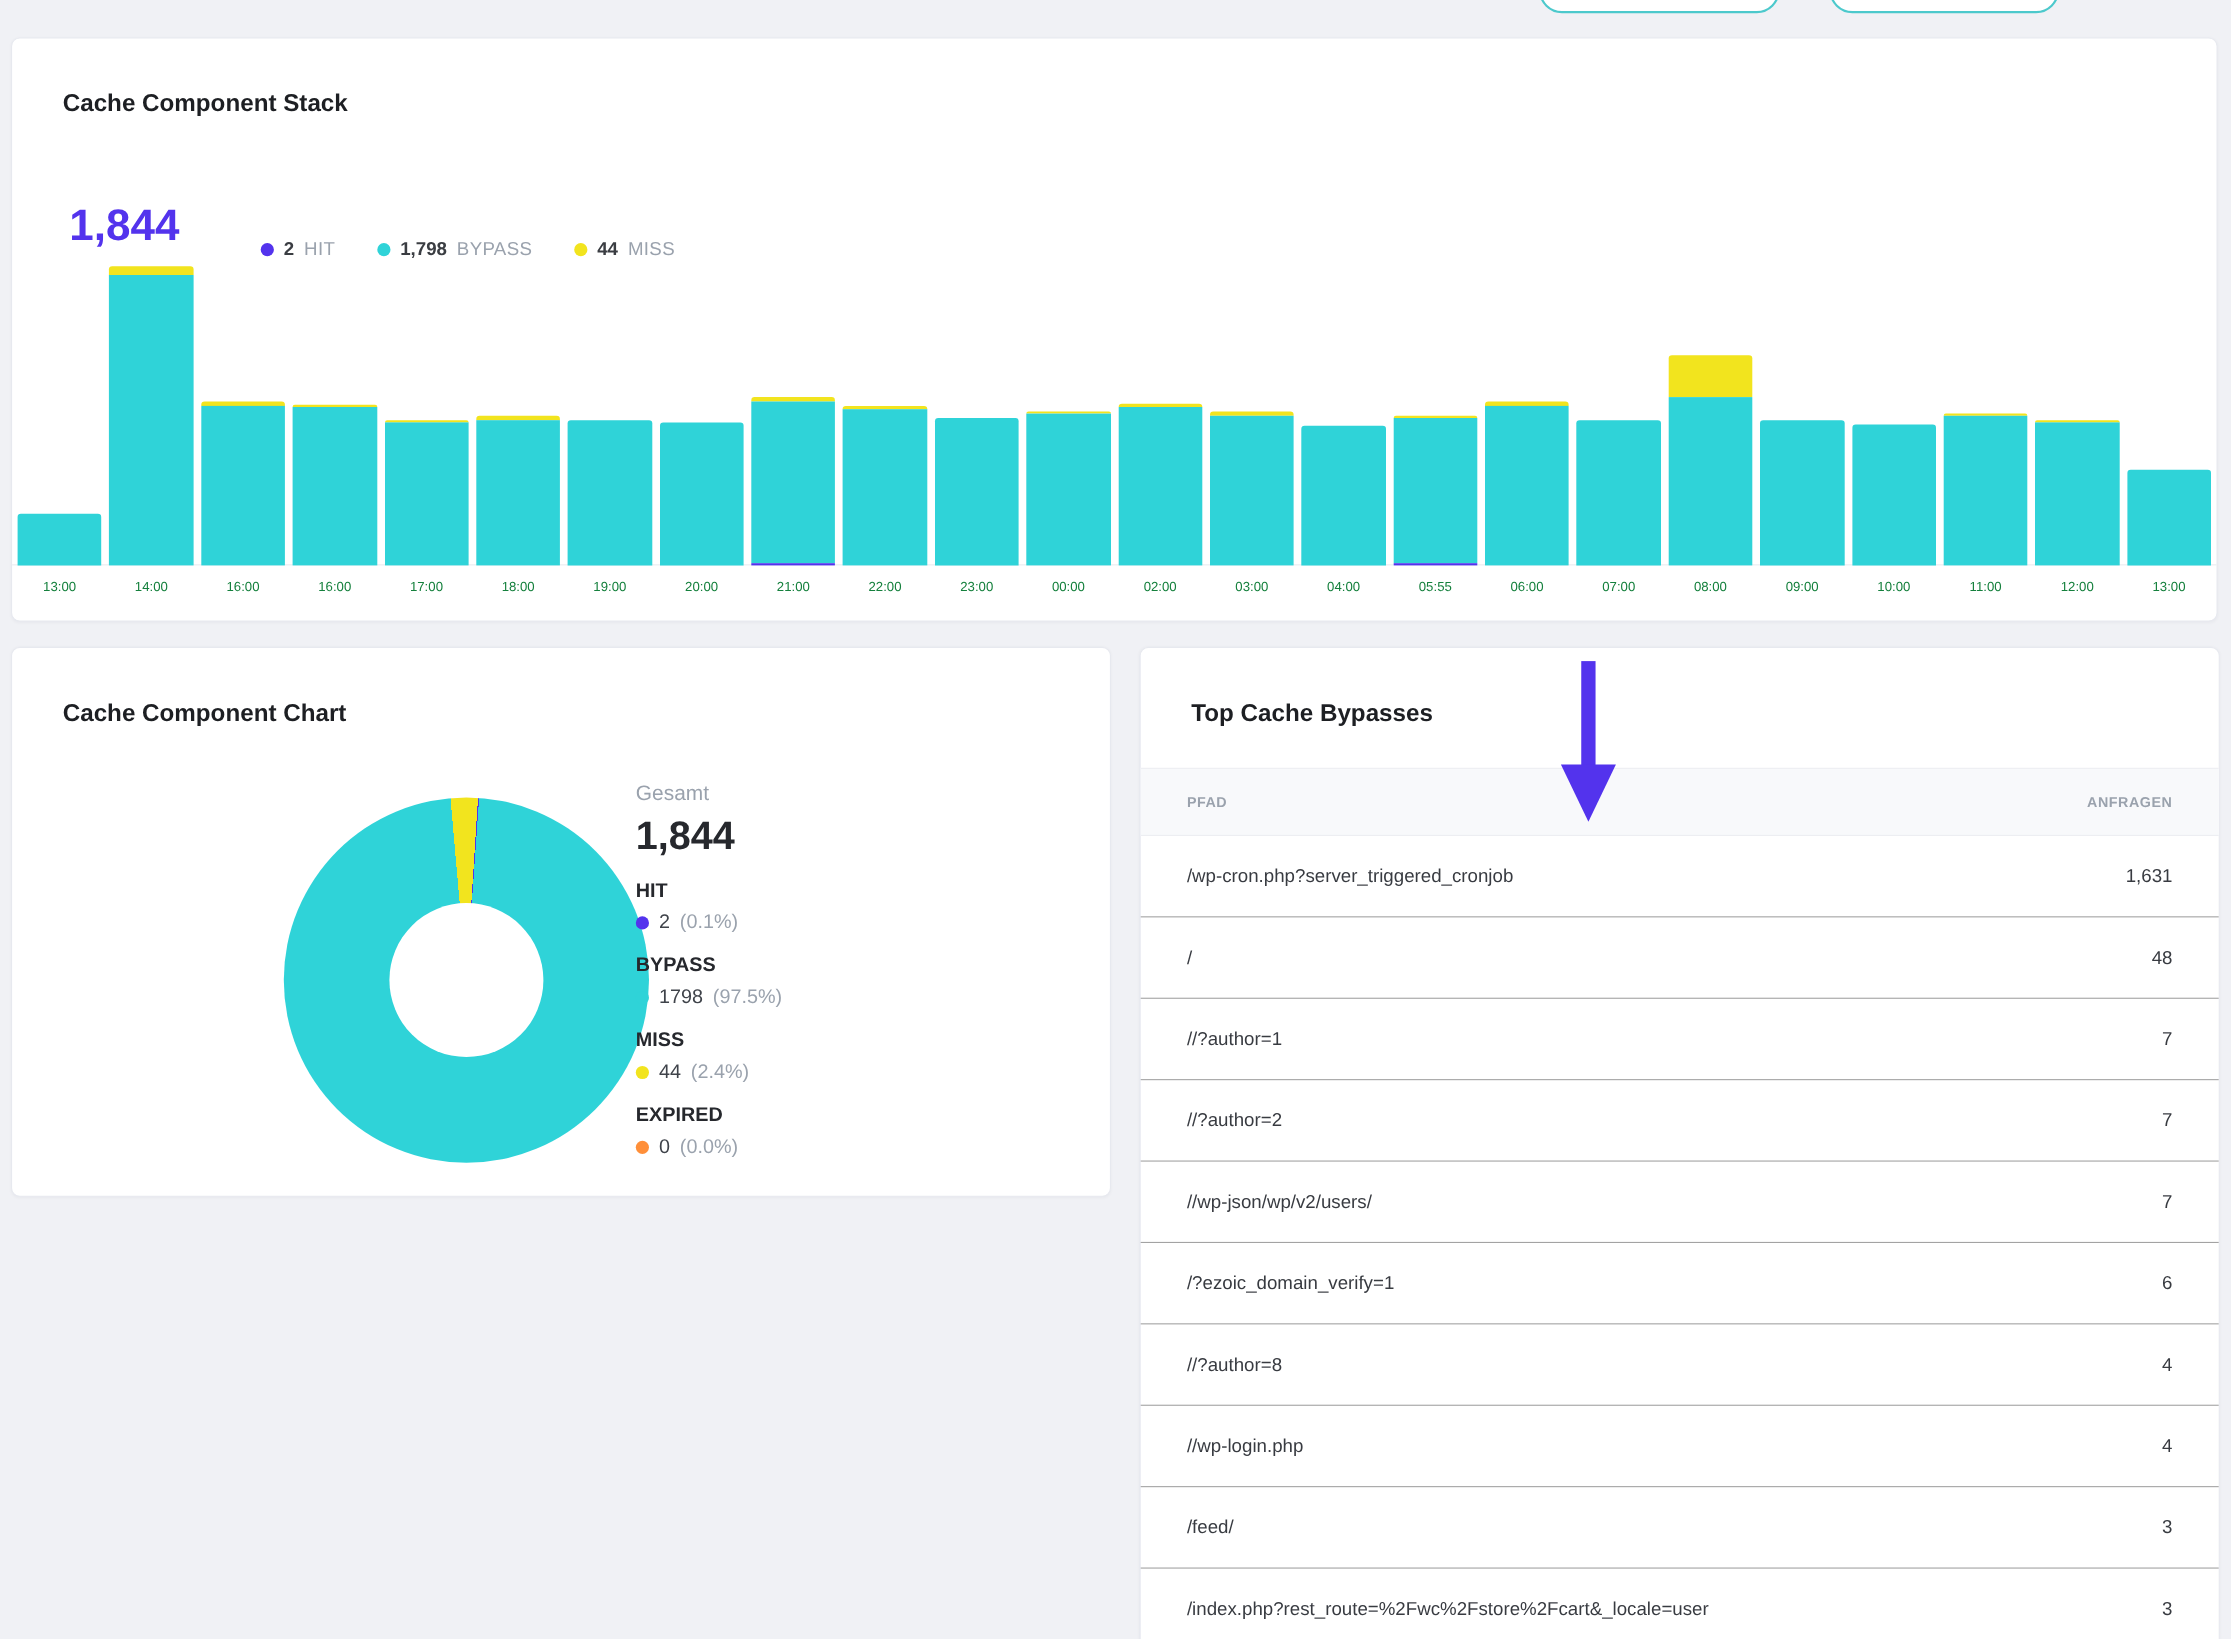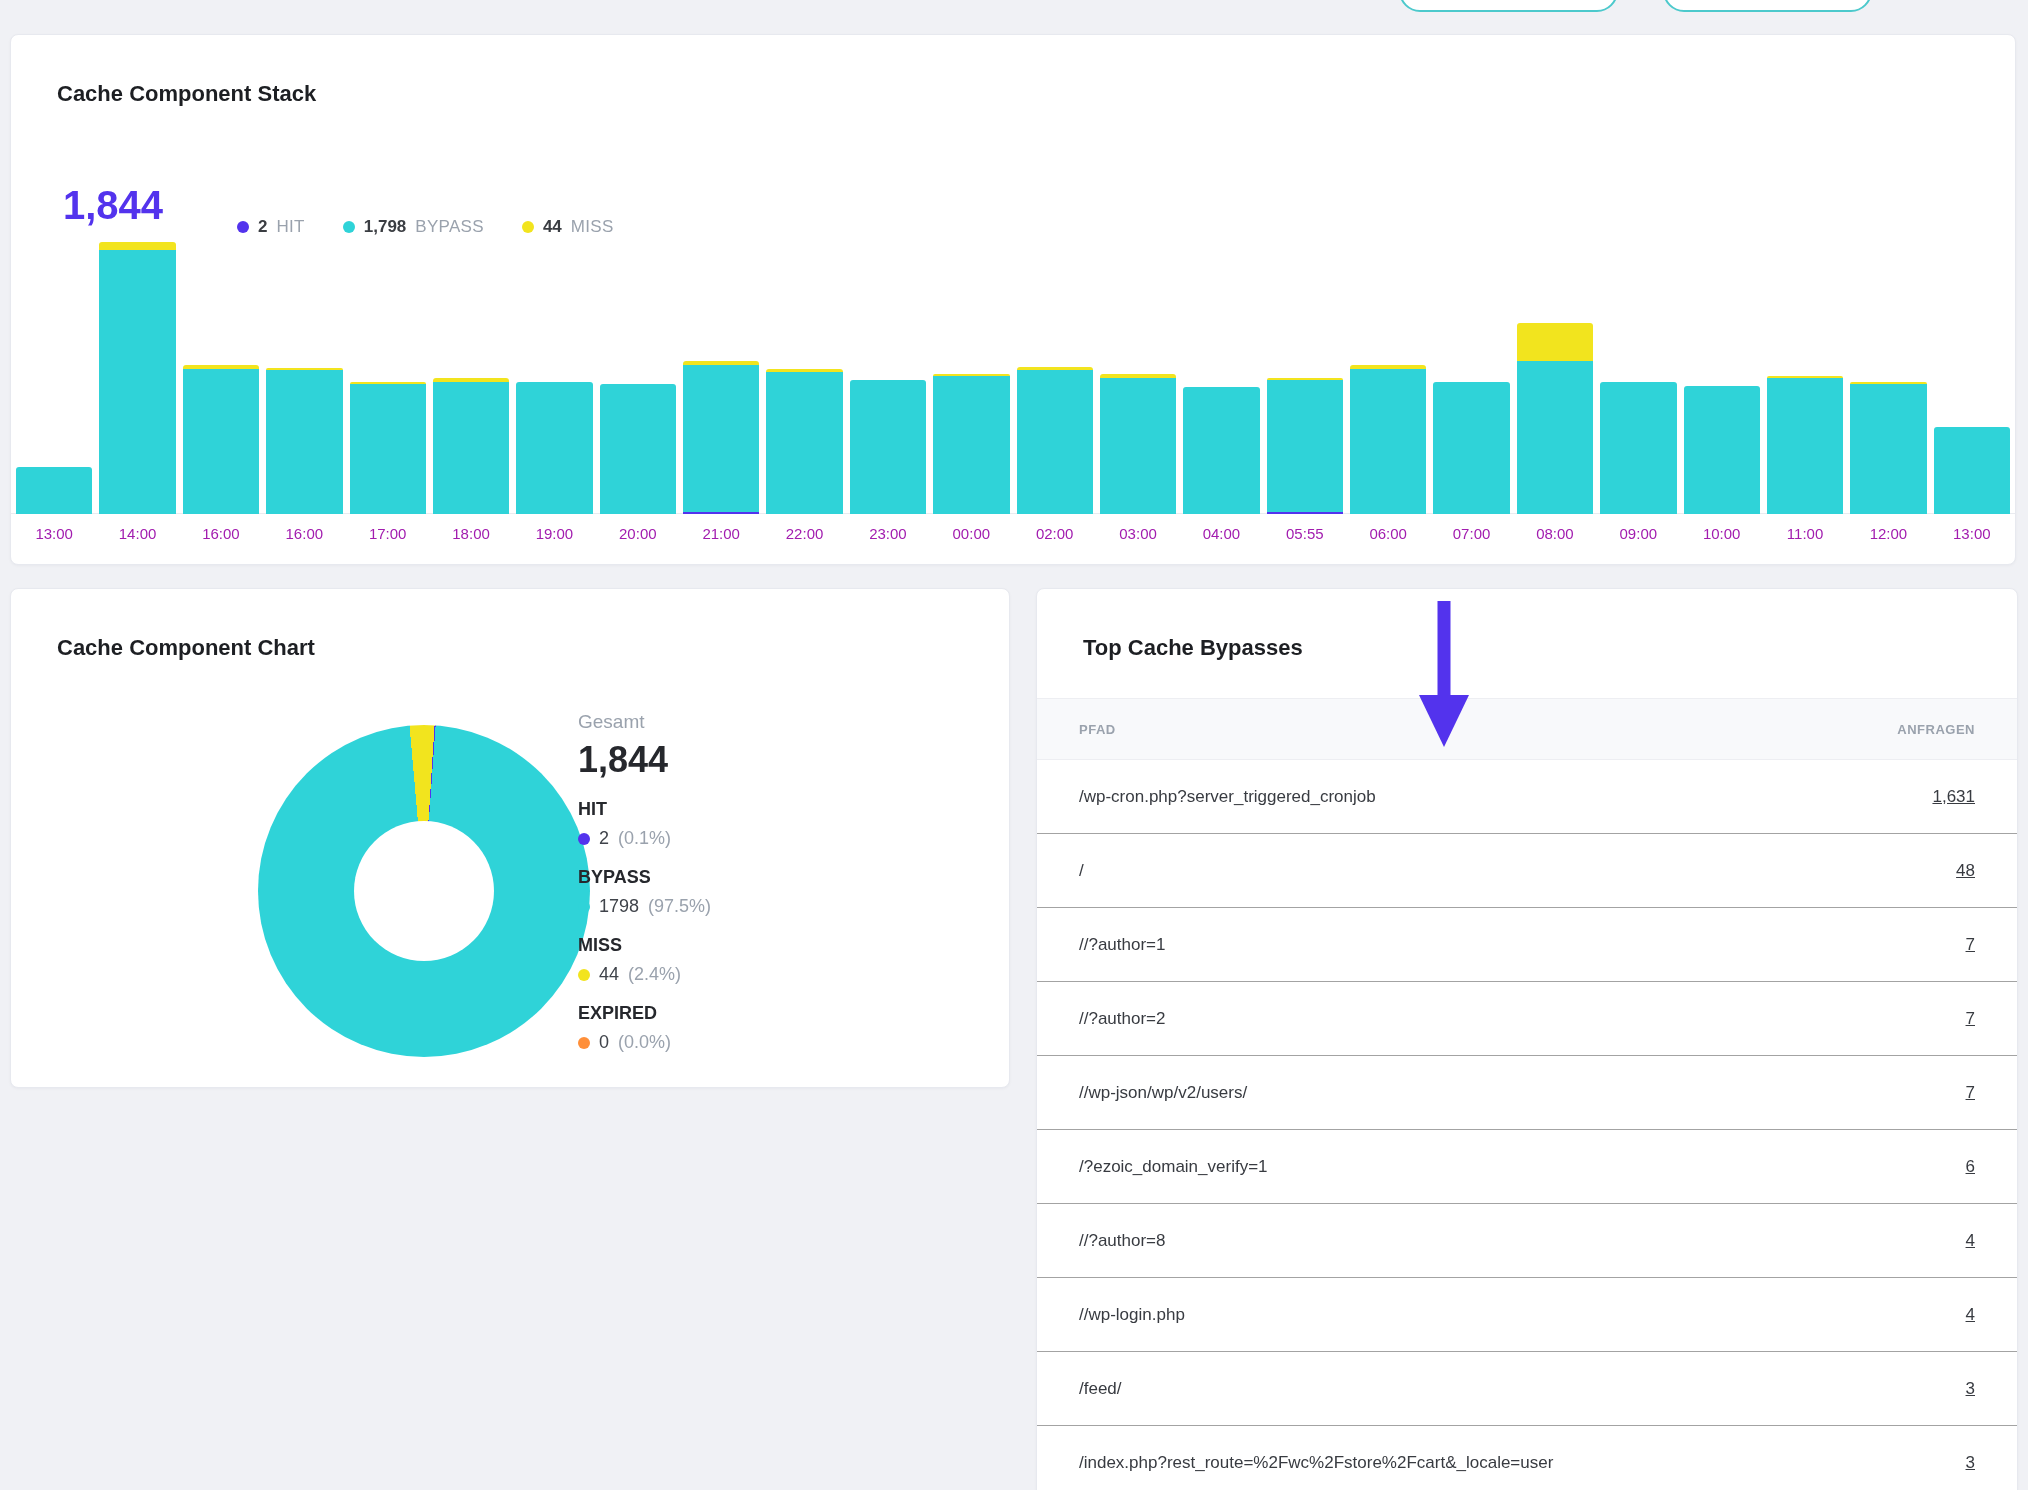--- a/index.html
+++ b/index.html
@@ -24,21 +24,21 @@
   .dot { width:12px; height:12px; border-radius:50%; display:inline-block; flex:0 0 auto; }
   .leg-val { color:#3a3d42; font-weight:600; }
   .leg-lab { color:#9aa2ad; letter-spacing:0.3px; }
 
   .baseline { position:absolute; left:0; right:0; bottom:50px; height:1px; background:#e9ebf0; }
   .bar-chart { position:absolute; left:5px; right:5px; bottom:12px; display:flex; gap:7px; }
   .bar-col { flex:1; display:flex; flex-direction:column; min-width:0; }
   .bar-stack { height:272px; display:flex; flex-direction:column; justify-content:flex-end; }
   .bar-stack .seg:first-child { border-radius:3px 3px 0 0; }
   .bar-label { height:38px; display:flex; align-items:center; justify-content:center;
-               font-size:15px; color:#a21caf; white-space:nowrap; }
+               font-size:12px; color:#15803d; white-space:nowrap; }
 
   
   .donut-card { left:10px; top:588px; width:1000px; height:500px; }
   .donut { position:absolute; left:247px; top:136px; width:332px; height:332px; border-radius:50%; }
   .donut .hole { position:absolute; left:96px; top:96px; width:140px; height:140px; border-radius:50%; background:#fff; }
   .donut-legend { position:absolute; left:567px; top:122px; }
   .gesamt { font-size:19px; color:#9aa2ad; }
   .donut-total { font-size:36px; font-weight:600; color:#26282d; margin-top:6px; }
   .dseg-label { font-size:18px; font-weight:700; color:#26282d; margin-top:18px; }
   .dseg-row { display:flex; align-items:center; gap:9px; margin-top:8px; font-size:18px; }
@@ -48,21 +48,21 @@
   
   .table-card { left:1036px; top:588px; width:982px; height:916px; }
   .thead { position:absolute; top:109px; left:0; right:0; height:62px; background:#f8f9fb;
            border-top:1px solid #edeef2; border-bottom:1px solid #edeef2;
            display:flex; justify-content:space-between; align-items:center; padding:0 42px;
            font-size:13px; font-weight:700; color:#9aa2ad; letter-spacing:0.5px; }
   .tbody { position:absolute; top:171px; left:0; right:0; }
   .trow { height:74px; border-bottom:1px solid #a3a3a3; display:flex; justify-content:space-between;
           align-items:center; padding:0 42px; font-size:17px; color:#383b41; }
   .tpath { overflow:hidden; text-overflow:ellipsis; white-space:nowrap; padding-right:20px; }
-  .tcount { flex:0 0 auto;text-decoration:underline; }
+  .tcount { flex:0 0 auto; }
   .arrow { position:absolute; left:380px; top:12px; color:var(--purple); z-index:5; }
 </style>
 </head>
 <body>
 
 <div class="page">
 
   <div class="pill pill-1"></div>
   <div class="pill pill-2"></div>
 

